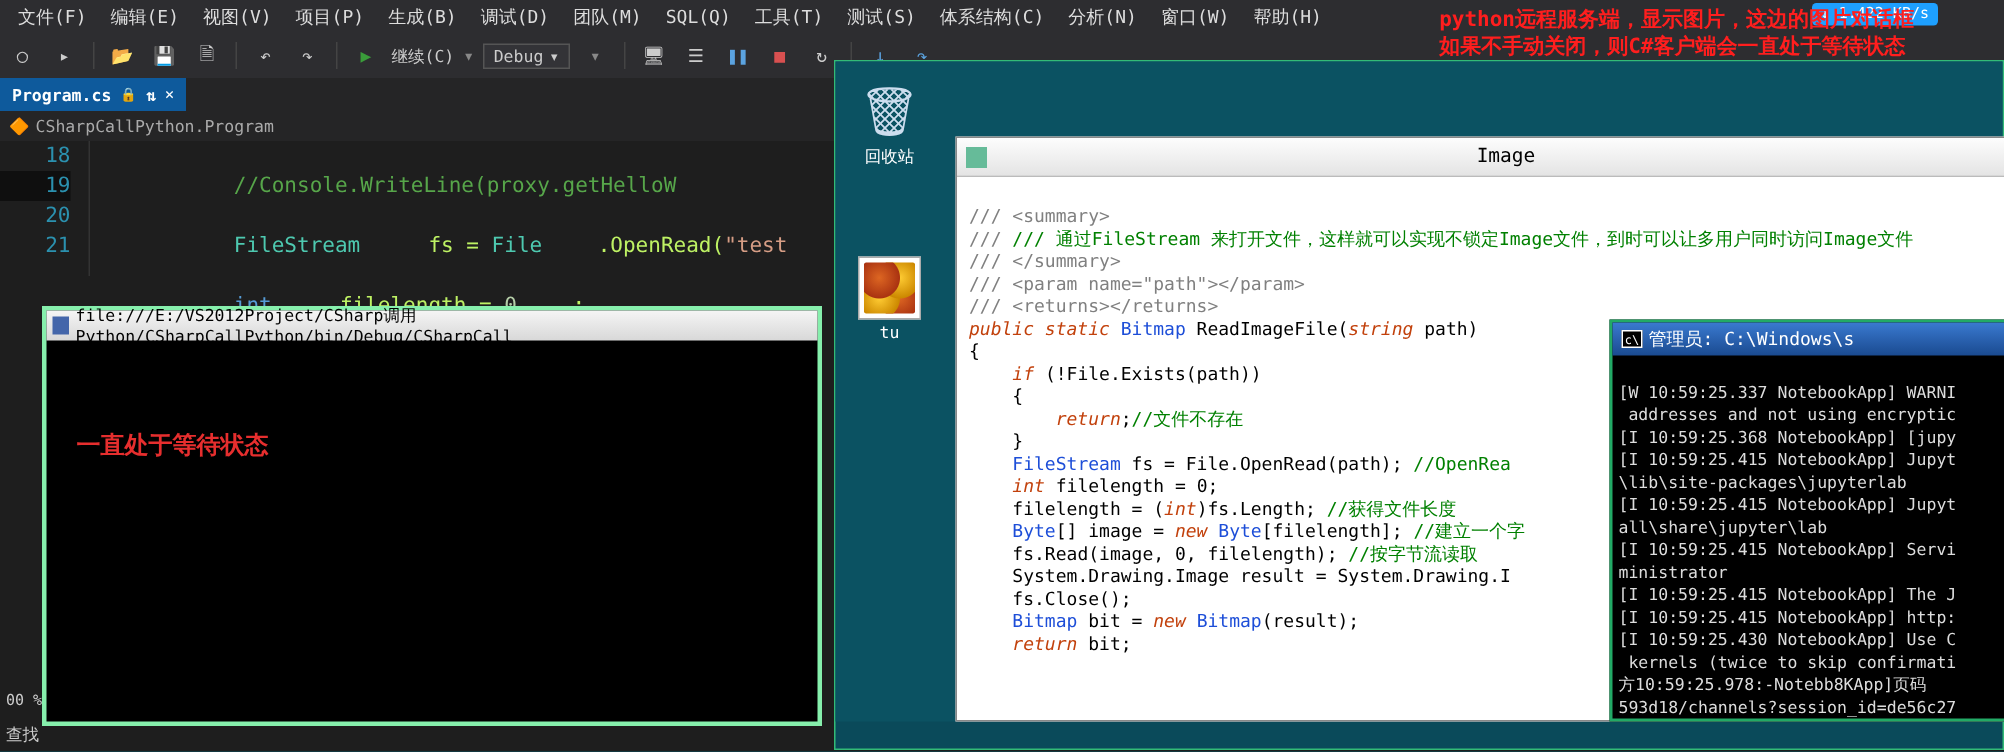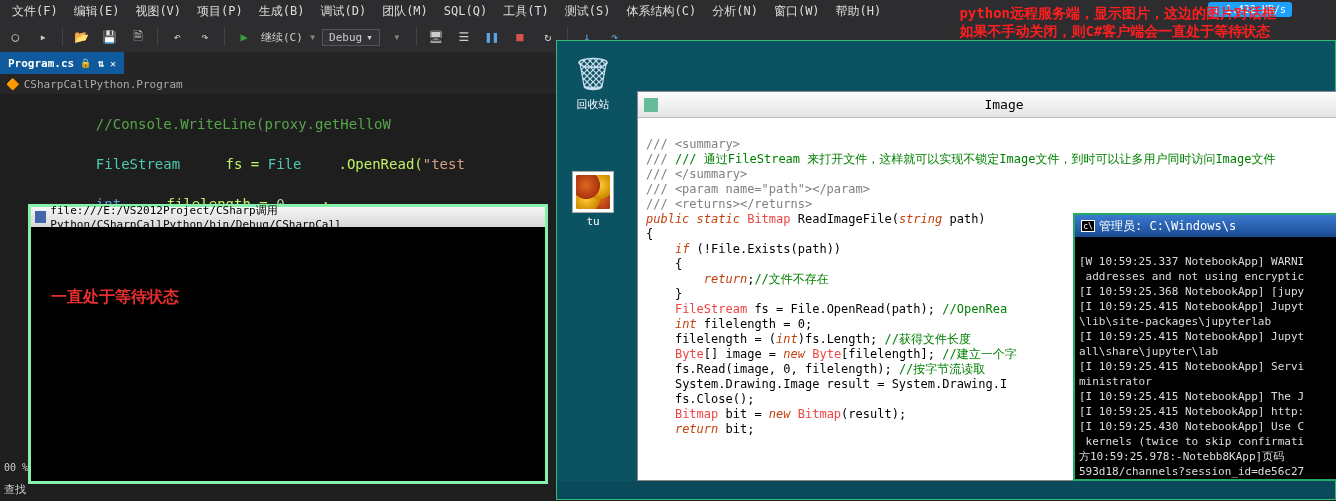--- a/index.html
+++ b/index.html
@@ -71,21 +71,21 @@
 
 .imgwin { position: absolute; left: 80px; top: 50px; width: 768px; height: 390px; background: #fff; border: 1px solid #888; }
 .imgwin .imgtitle { background: linear-gradient(#fdfdfd,#e4e4e4); height: 26px; display: flex; align-items: center; padding: 0 6px; border-bottom: 1px solid #bbb; }
 .imgwin .imgtitle .ico2 { width: 14px; height: 14px; background: #6b9; margin-right: 8px; }
 .imgwin .imgtitle .ttl { flex: 1; text-align: center; color: #000; font-size: 13px; }
 .imgwin .imgtitle .wbtn { width: 26px; height: 18px; border: 1px solid #999; margin-left: 2px; display: flex; align-items: center; justify-content: center; font-size: 11px; background: #f0f0f0; color: #000; }
 .imgwin .srcbody { padding: 4px 8px; font-family: Consolas, monospace; font-size: 12px; line-height: 15px; color: #000; background: #fff; overflow: hidden; white-space: pre; }
 .imgwin .c-cmt { color: #808080; }
 .imgwin .c-grn { color: #008000; }
 .imgwin .c-kw { color: #c2410c; font-style: italic; }
-.imgwin .c-typ { color: #ef4444; }
+.imgwin .c-typ { color: #1d4ed8; }
 
 
 .admin { position: absolute; left: 516px; top: 172px; width: 280px; height: 268px; background: #000; border: 2px solid #2a6; }
 .admin .admtitle { background: #1a5aa8; background: linear-gradient(#3a7ad0,#1a4a90); color: #fff; height: 22px; font-size: 12px; padding: 2px 6px; display: flex; align-items: center; gap: 4px; }
 .admin .admtitle .cico { width: 14px; height: 12px; background: #000; border: 1px solid #fff; font-size: 8px; color: #fff; display: flex; align-items: center; justify-content: center; }
 .admin .admbody { padding: 2px 4px; font-family: Consolas, monospace; font-size: 11px; line-height: 15px; color: #ddd; white-space: pre; overflow: hidden; }
 </style>
 </head>
 <body>
 
@@ -145,20 +145,26 @@
   </div>
   <div class="tabrest"></div>
 </div>
 
 <div class="crumb">
   <span class="ico">🔶</span>
   <span>CSharpCallPython.Program</span>
 </div>
 
 <div class="editor">
+  <div class="gutter">
+    <div>18</div>
+    <div class="cur">19</div>
+    <div>20</div>
+    <div>21</div>
+  </div>
   <div class="code">
 <div>         <span class="cmt">//Console.WriteLine(proxy.getHelloW</span></div>
 <div>         <span class="typ">FileStream</span><span class="id"> fs = </span><span class="typ">File</span><span class="id">.OpenRead(</span><span class="str">"test</span></div>
 <div>         <span class="kw">int</span><span class="id"> filelength = </span><span class="num">0</span><span class="id">;</span></div>
 <div>         <span class="id">filelength = (</span><span class="kw">int</span><span class="id">)fs.Length; </span><span class="cmt">//获得</span></div>
   </div>
 </div>
 
 <div class="outwin">
   <div class="title">

